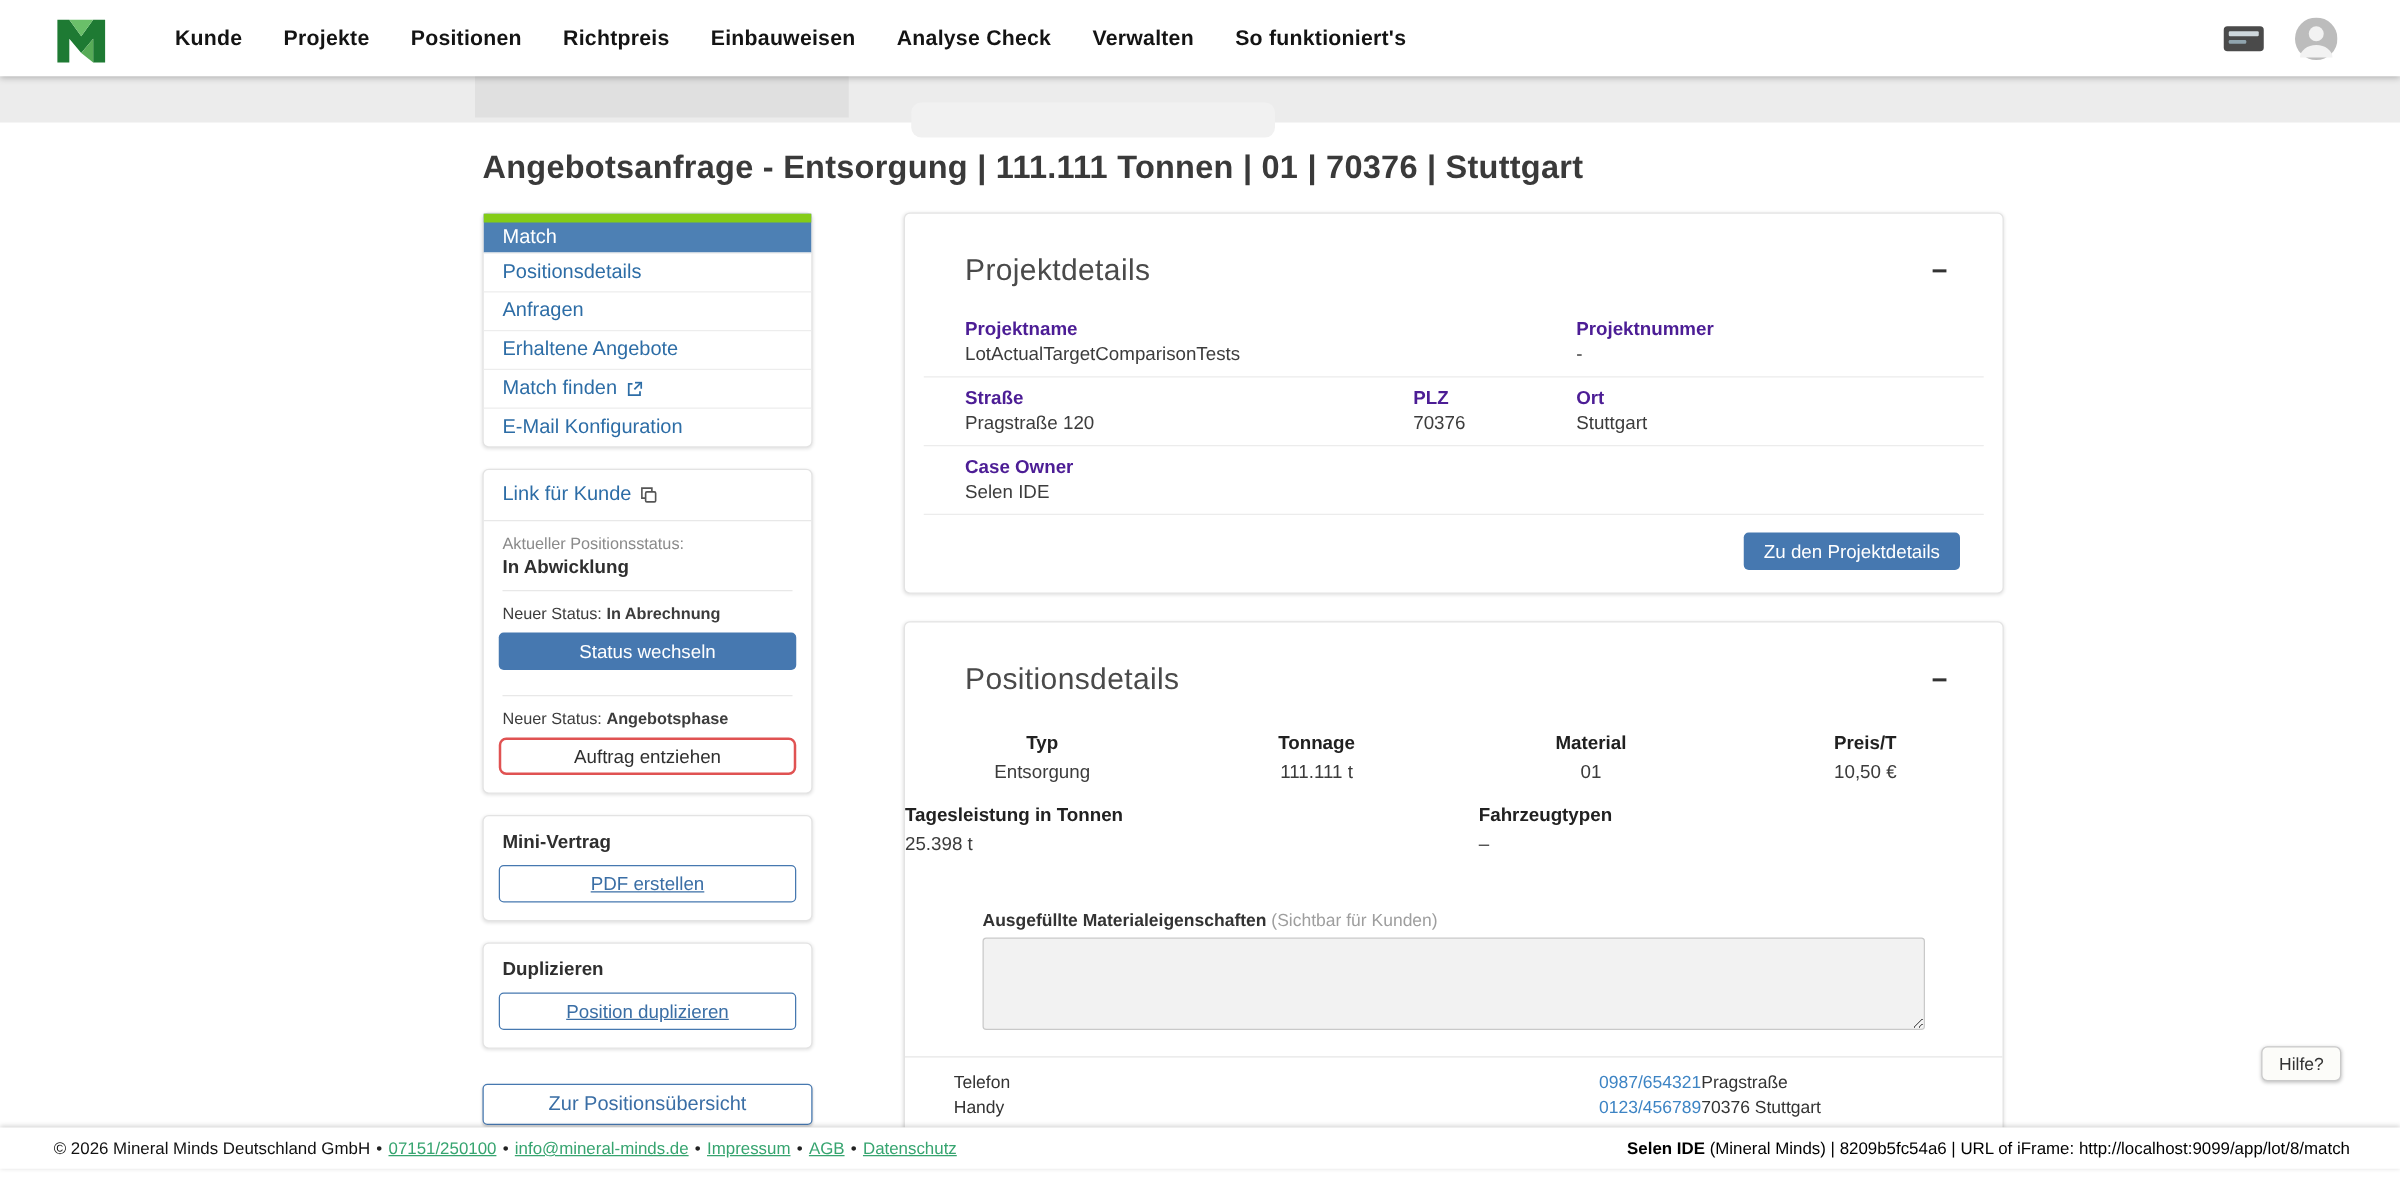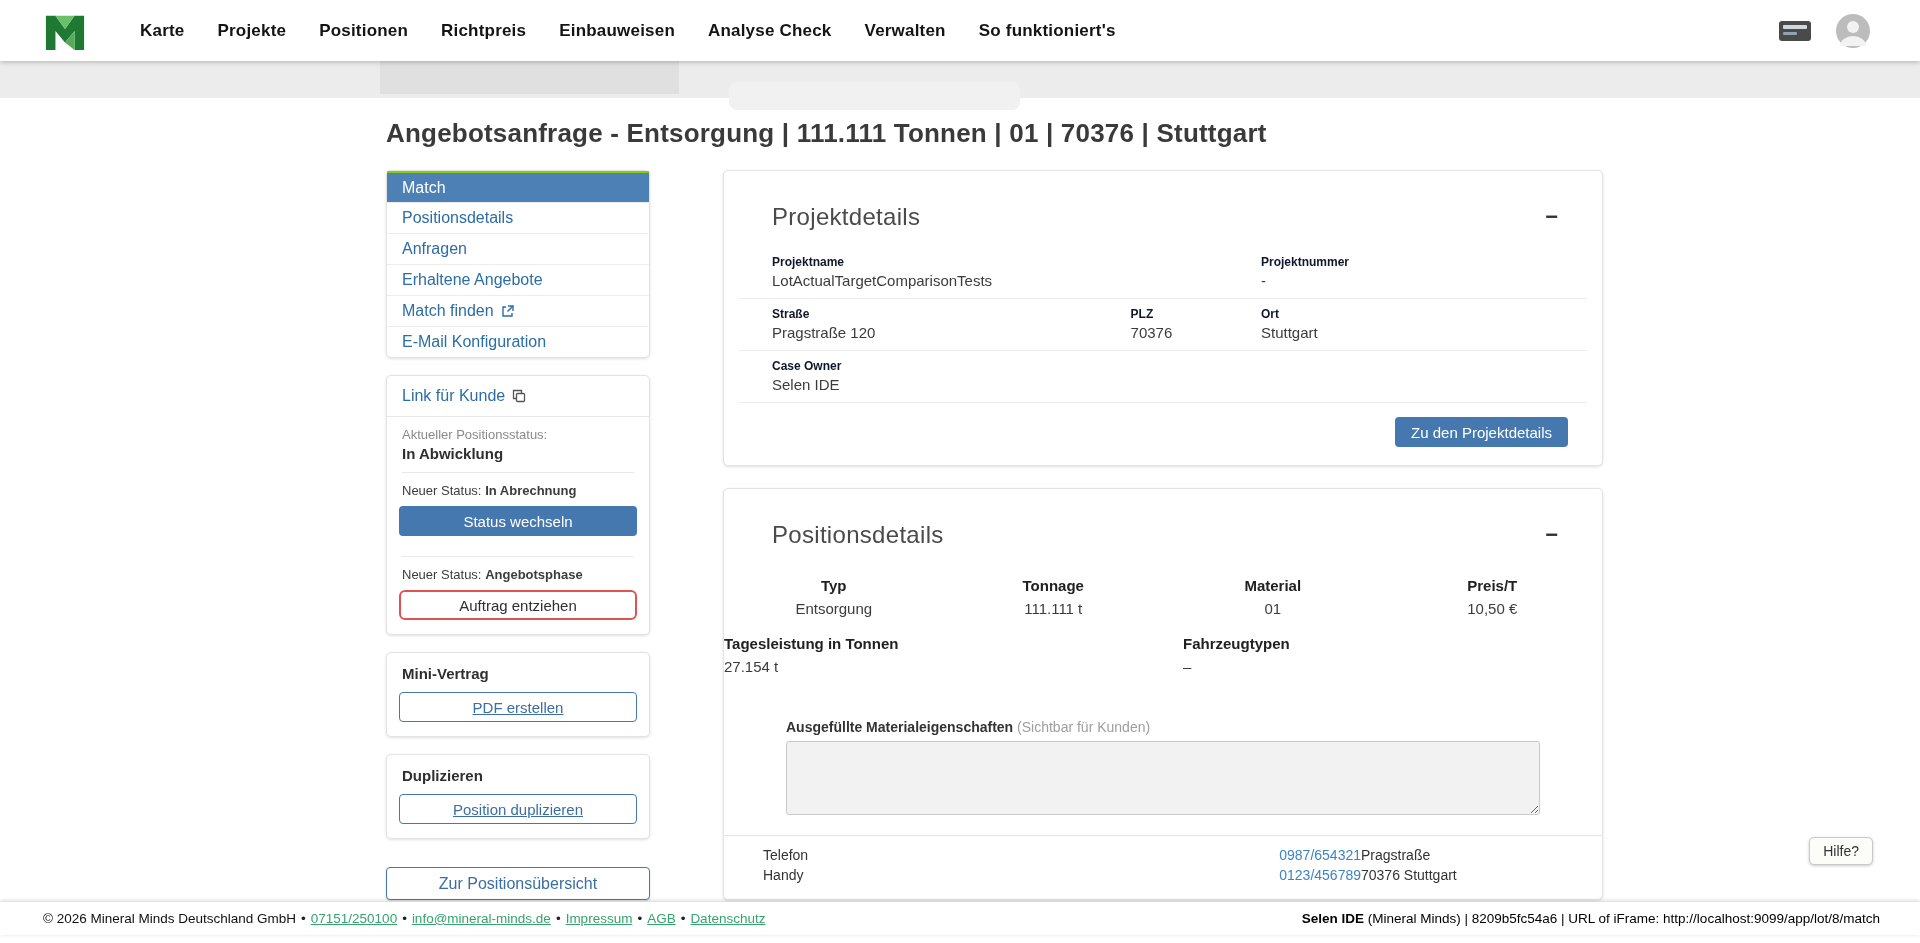--- a/index.html
+++ b/index.html
@@ -31,21 +31,21 @@
   .col-left { width:264px; flex:none; }
   .col-right { width:922px; flex:none; display:flex; flex-direction:column; gap:22px;padding-left:42px; }
 
   .card { background:#fff; border:1px solid #e3e3e3; border-radius:5px;
           box-shadow:0 1px 3px rgba(0,0,0,.12); }
 
   
   .links-heading { font-size:11px; color:#9a9a9a; letter-spacing:.8px; padding:12px 15px 7px; }
   .menu-item { display:flex; align-items:center; gap:7px; height:31px; padding:0 15px;
                font-size:16px; color:#2d6da6; border-top:1px solid #ededed; cursor:pointer; }
-  .menu-item.active { background:#4d80b4; color:#fff; border-top:2px solid #84cc16; }
+  .menu-item.active { background:#4d80b4; color:#fff; border-top:7px solid #84cc16; }
   .menu-item svg { flex:none; }
 
   
   .status-card { margin-top:17px; padding-bottom:14px; }
   .customer-link-row { display:flex; align-items:center; gap:7px; padding:11px 15px;
                        border-bottom:1px solid #e8e8e8; font-size:16px; color:#2d6da6; cursor:pointer; }
   .status-block { padding:10px 15px 0; }
   .status-label { font-size:13px; color:#8a8a8a; }
   .status-value { font-size:15px; font-weight:700; color:#2f2f2f; margin-top:3px; }
   .hsep { border-top:1px solid #e8e8e8; margin-top:10px; }
@@ -71,21 +71,21 @@
   
   .card-head { display:flex; justify-content:space-between; align-items:center;
                padding:32px 44px 16px 48px; }
   .card-title { font-size:24px; color:#4a4a4a; font-weight:500; letter-spacing:.3px; }
   .collapse-btn { font-size:22px; font-weight:700; color:#333; background:none;
                   border:none; cursor:pointer; line-height:1; }
 
   .field-rows { margin:0 15px; border-bottom:1px solid #ececec; }
   .frow { display:grid; grid-template-columns:44% 16% 40%; padding:8px 0 9px 33px; }
   .frow + .frow { border-top:1px solid #ececec; }
-  .flabel { font-size:12px; font-weight:700; color:#0f172a; margin-bottom:3px; }
+  .flabel { font-size:15px; font-weight:700; color:#4c1d95; margin-bottom:3px; }
   .fvalue { font-size:15px; color:#3c3c3c; }
   .span2 { grid-column:1 / span 2; }
   .card-actions { display:flex; justify-content:flex-end; padding:14px 34px 18px; }
   .card-actions .btn-primary { padding:0 16px; }
 
   .stats-row1 { display:grid; grid-template-columns:repeat(4,1fr); text-align:center; padding:12px 0 8px; }
   .stats-row2 { display:grid; grid-template-columns:repeat(2,1fr); text-align:left; padding:10px 0;gap:40px; }
   .slabel { font-size:15px; font-weight:700; color:#212121; margin-bottom:6px; }
   .svalue { font-size:15px; color:#3c3c3c; }
 
@@ -120,21 +120,21 @@
 </head>
 <body>
 
 <header class="topbar">
   <svg class="logo" viewBox="0 0 48 44">
     <polygon points="4,42 4,6 14,6 24,20 34,6 44,6 44,42 34,42 34,22 24,34 14,22 14,42" fill="#1e7a33"></polygon>
     <polygon points="14,6 24,20 34,6" fill="#6abf69"></polygon>
     <polygon points="24,34 34,22 34,42" fill="#57ab57"></polygon>
   </svg>
   <nav class="nav">
-    <a>Karte</a>
+    <a>Kunde</a>
     <a>Projekte</a>
     <a>Positionen</a>
     <a>Richtpreis</a>
     <a>Einbauweisen</a>
     <a>Analyse Check</a>
     <a>Verwalten</a>
     <a>So funktioniert's</a>
   </nav>
   <div class="top-icons">
     <span class="icon-btn">
@@ -297,21 +297,21 @@
                <div class="svalue">01</div>
             </div>
           <div>
               <div class="slabel">Preis/T</div>
                <div class="svalue">10,50 €</div>
             </div>
         </div>
         <div class="stats-row2">
           <div>
               <div class="slabel">Tagesleistung in Tonnen</div>
-               <div class="svalue">27.154 t</div>
+               <div class="svalue">25.398 t</div>
             </div>
           <div>
               <div class="slabel">Fahrzeugtypen</div>
                <div class="svalue">–</div>
             </div>
         </div>
 
         <div class="material-block">
           <div class="material-label">
             <span>Ausgefüllte Materialeigenschaften</span>

